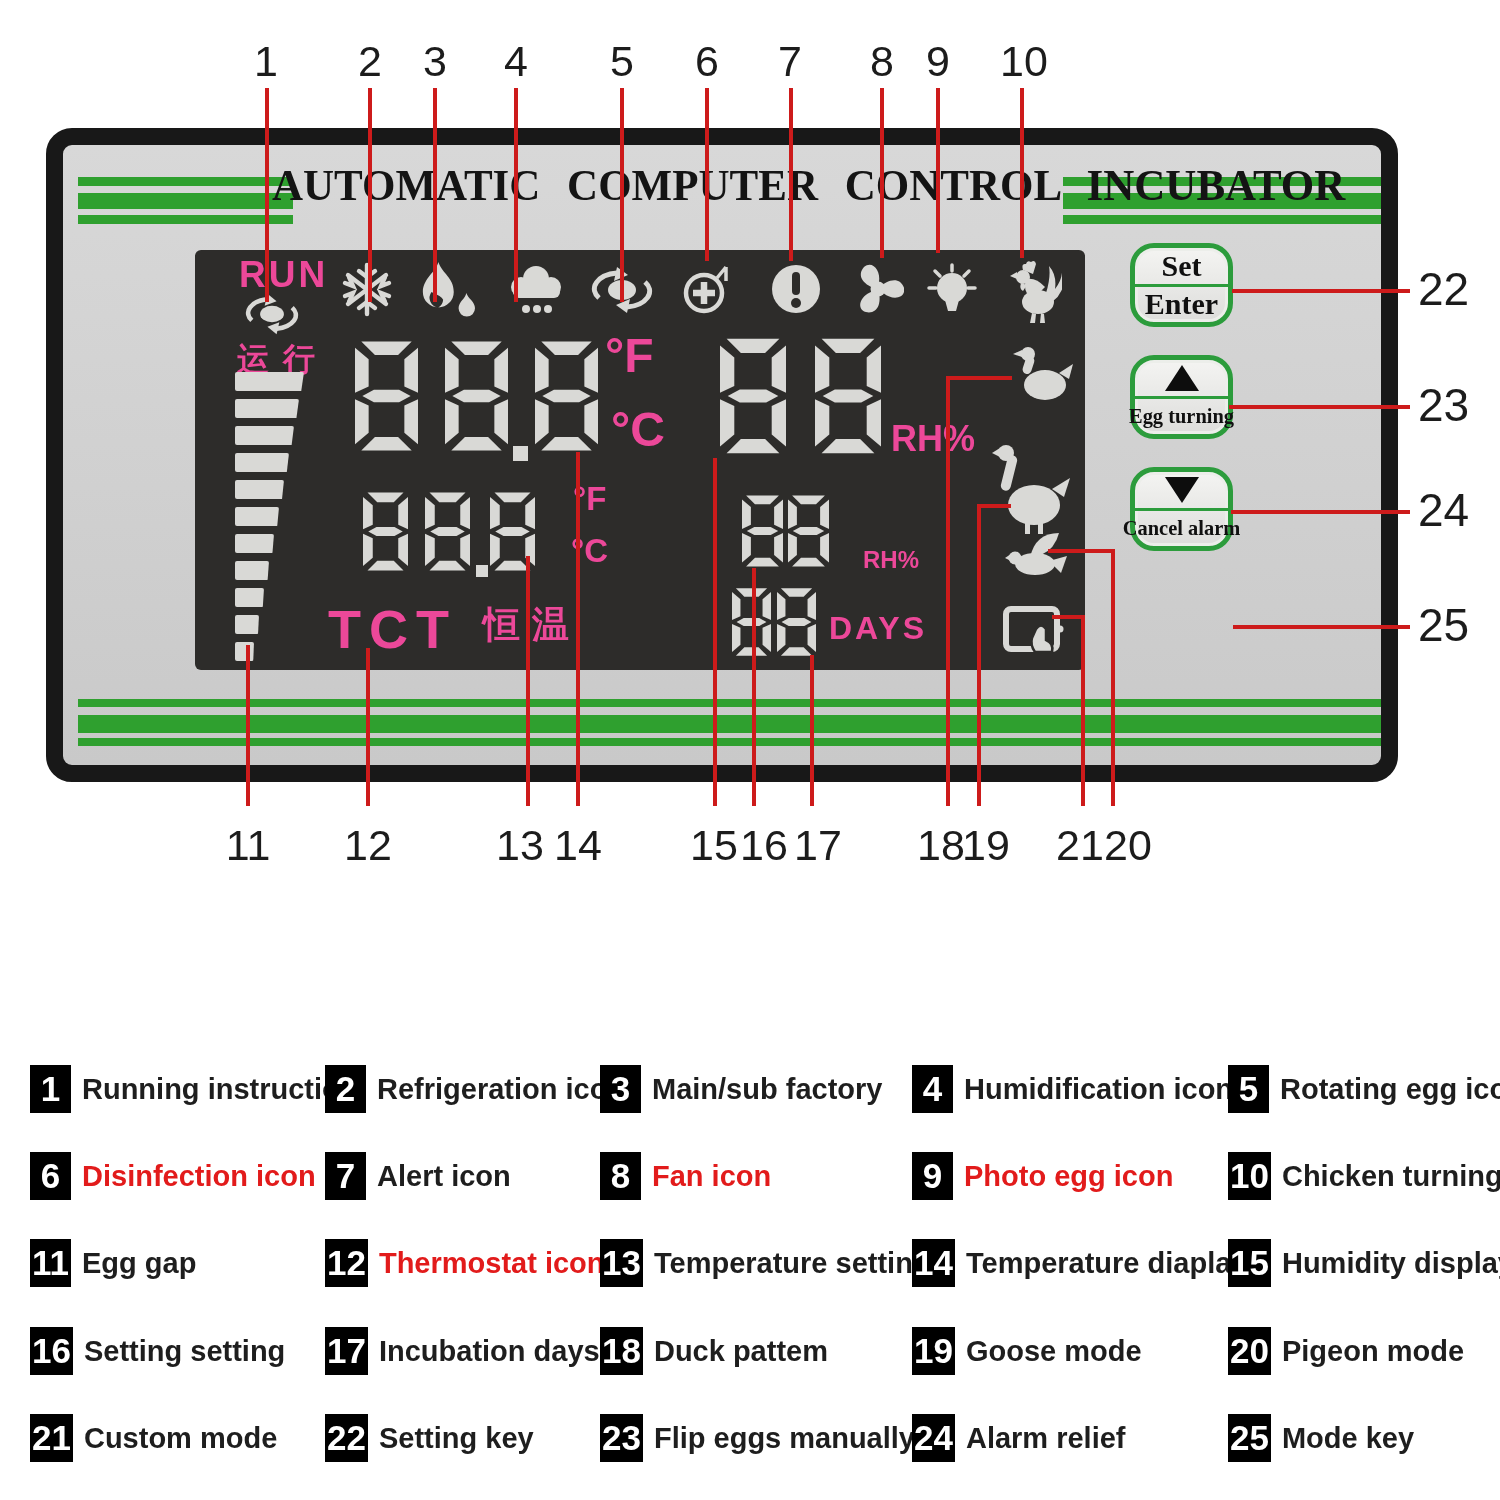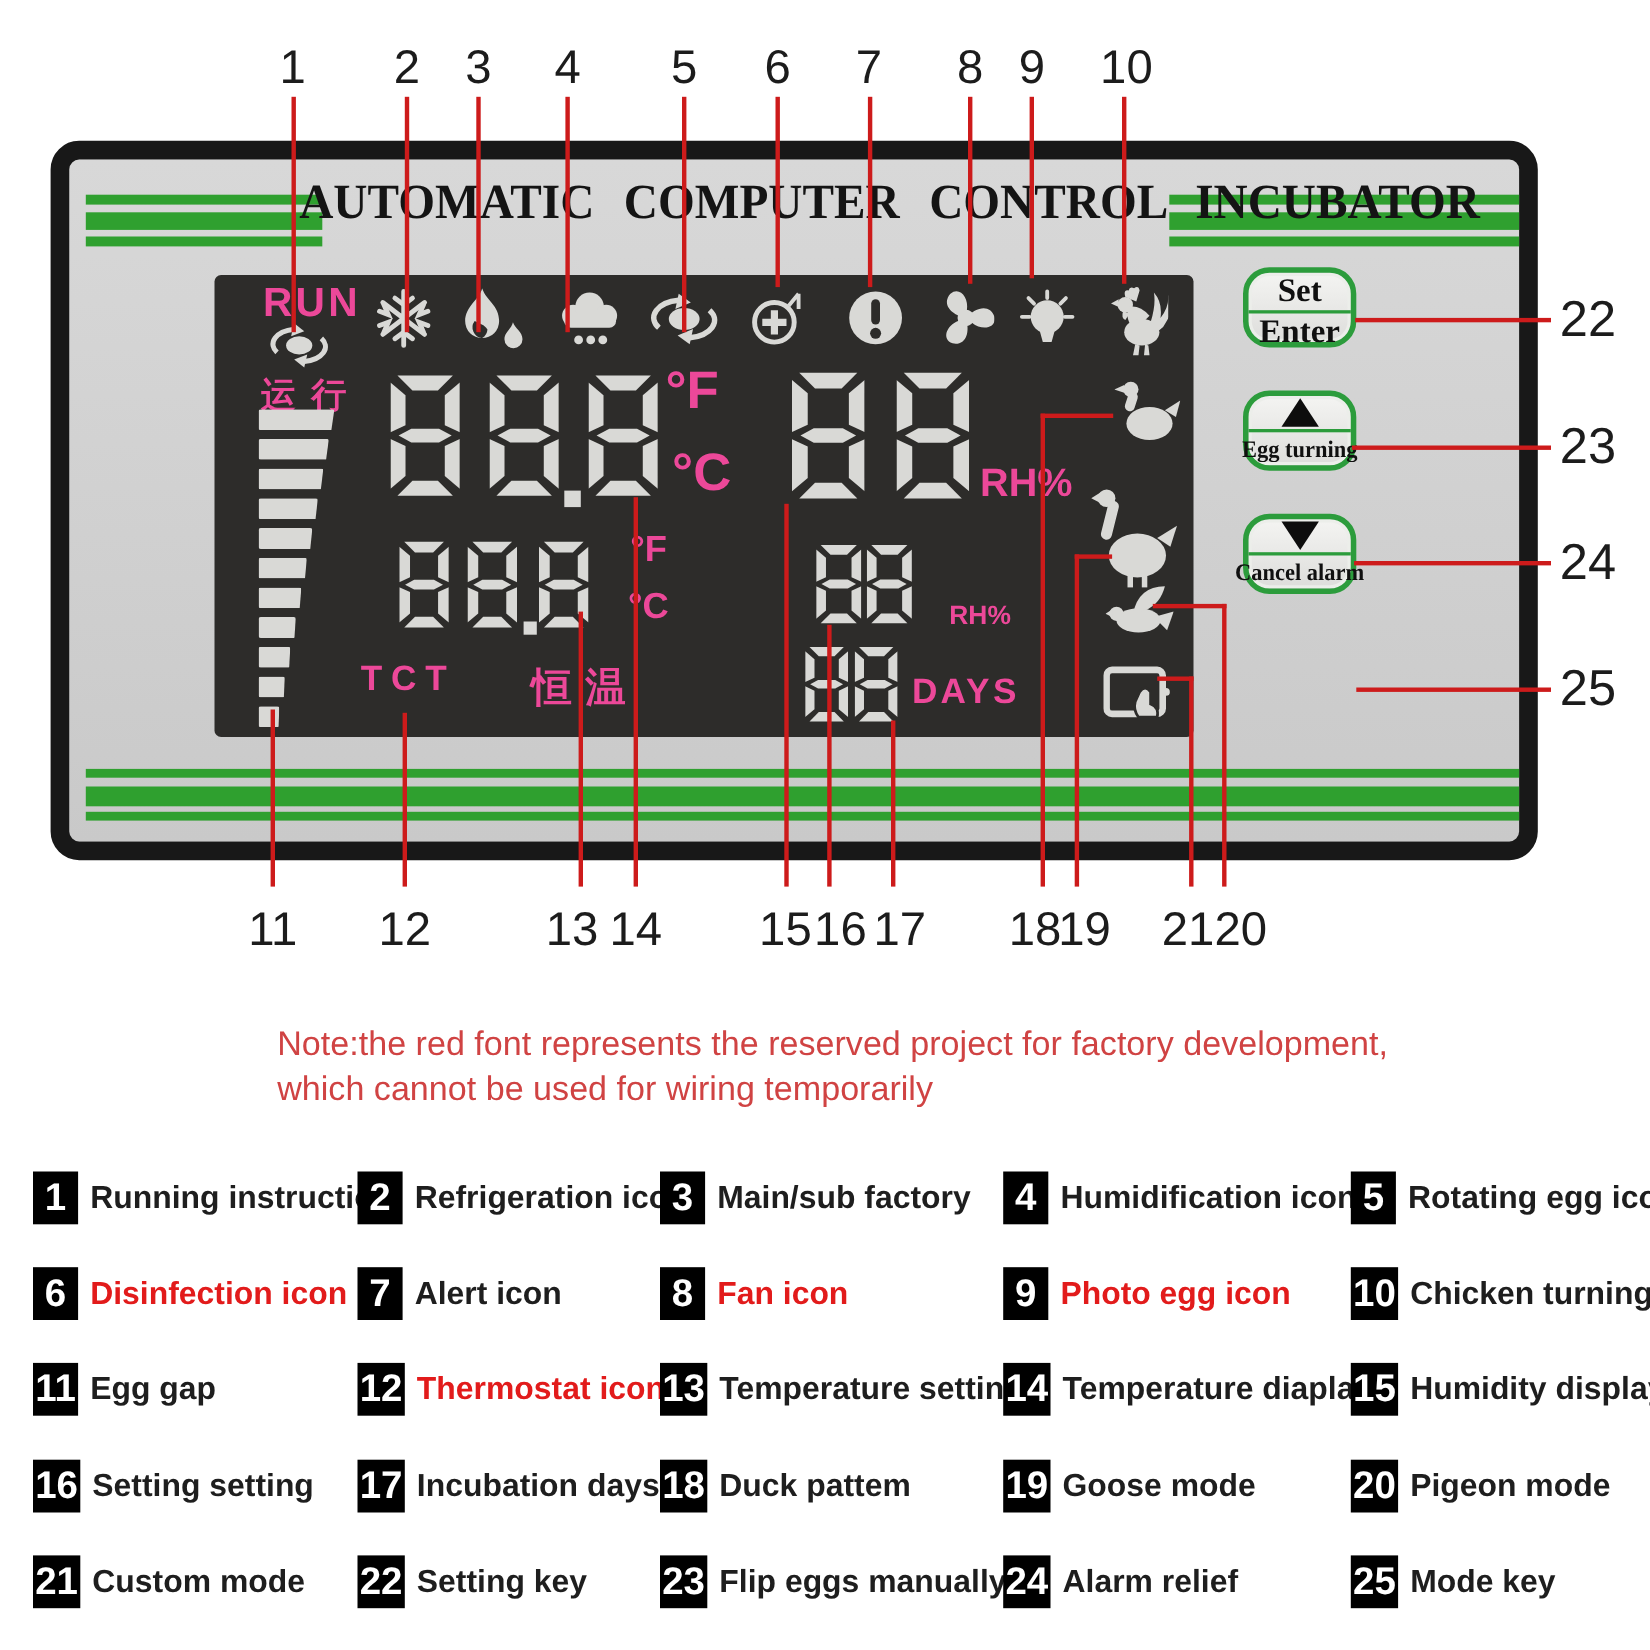--- a/index.html
+++ b/index.html
@@ -17,21 +17,21 @@
   .lcd{position:absolute;left:195px;top:250px;width:890px;height:420px;background:#2d2c2a;
        border-radius:6px;color:#dadad8;}
   .lcd .t{position:absolute;white-space:nowrap;color:#ec4899;}
   .dg{position:absolute;fill:#d9d9d6;}
   .dp{position:absolute;background:#d9d9d6;}
   .icon{position:absolute;}
   .bars{position:absolute;left:40px;top:122px;}
   .bar{background:#d9d9d6;height:19px;margin-bottom:8px;border-radius:2px;
        clip-path:polygon(0 0,100% 0,96% 100%,0 100%);}
   
-  .btn{position:absolute;left:1130px;width:103px;height:73px;border:5px solid #2c9c3c;
+  .btn{position:absolute;left:1130px;width:103px;height:84px;border:5px solid #2c9c3c;
        border-radius:24px;background:linear-gradient(180deg,#f4f4f2,#dddddb);
        box-sizing:border-box;display:flex;flex-direction:column;cursor:pointer;
        box-shadow:inset 0 0 0 3px #eceeea;}
   .btn-top,.btn-bot{flex:1;display:flex;align-items:center;justify-content:center;
        font-family:"Liberation Serif",serif;font-weight:700;color:#101010;}
   .btn-sep{height:0;border-top:3px solid #2c9c3c;}
   .lbl-big{font-size:30px;}
   .lbl-small{font-size:21.5px;transform:scaleX(.95);white-space:nowrap;}
   .tri-up{width:0;height:0;border-left:17px solid transparent;border-right:17px solid transparent;
           border-bottom:26px solid #0d0d0d;}
@@ -216,21 +216,21 @@
     <span class="t" style="left:376px;top:282px;font-size:33px;font-weight:700;">°C</span>
 
     <svg class="dg" viewBox="0 0 60 104" style="left:547px;top:240px;width:41px;height:82px">
         <use href="#seg8"></use>
       </svg>
     <svg class="dg" viewBox="0 0 60 104" style="left:593px;top:240px;width:41px;height:82px">
         <use href="#seg8"></use>
       </svg>
     <span class="t" style="left:668px;top:296px;font-size:24px;font-weight:700;">RH%</span>
 
-    <span class="t" style="left:133px;top:348px;font-size:32px;font-weight:700;letter-spacing:8px;">TCT</span>
+    <span class="t" style="left:133px;top:348px;font-size:54px;font-weight:700;letter-spacing:8px;">TCT</span>
     <span class="t" style="left:288px;top:350px;font-size:37px;font-weight:700;letter-spacing:12px;">恒温</span>
 
     <svg class="dg" viewBox="0 0 60 104" style="left:537px;top:334px;width:39px;height:76px">
         <use href="#seg8"></use>
       </svg>
     <svg class="dg" viewBox="0 0 60 104" style="left:582px;top:334px;width:39px;height:76px">
         <use href="#seg8"></use>
       </svg>
     <span class="t" style="left:634px;top:360px;font-size:32px;font-weight:700;letter-spacing:3px;">DAYS</span>
 
@@ -345,24 +345,20 @@
   <span class="num" style="left:941px;top:824px">18</span>
   <span class="num" style="left:986px;top:824px">19</span>
   <span class="num" style="left:1080px;top:824px">21</span>
   <span class="num" style="left:1128px;top:824px">20</span>
 
   <span class="numr" style="left:1418px;top:266px">22</span>
   <span class="numr" style="left:1418px;top:382px">23</span>
   <span class="numr" style="left:1418px;top:487px">24</span>
   <span class="numr" style="left:1418px;top:602px">25</span>
 
-  <div class="note">
-    <div>Note:the red font represents the reserved project for factory development,</div>
-    <div>which cannot be used for wiring temporarily</div>
-  </div>
 
   <div>
     <div class="cell" style="left:30px;top:1064px" data-color="black">
         <span class="badge">1</span>
         <span class="lab">Running instruction</span>
       </div>
     <div class="cell" style="left:325px;top:1064px" data-color="black">
         <span class="badge">2</span>
         <span class="lab">Refrigeration icon</span>
       </div>

